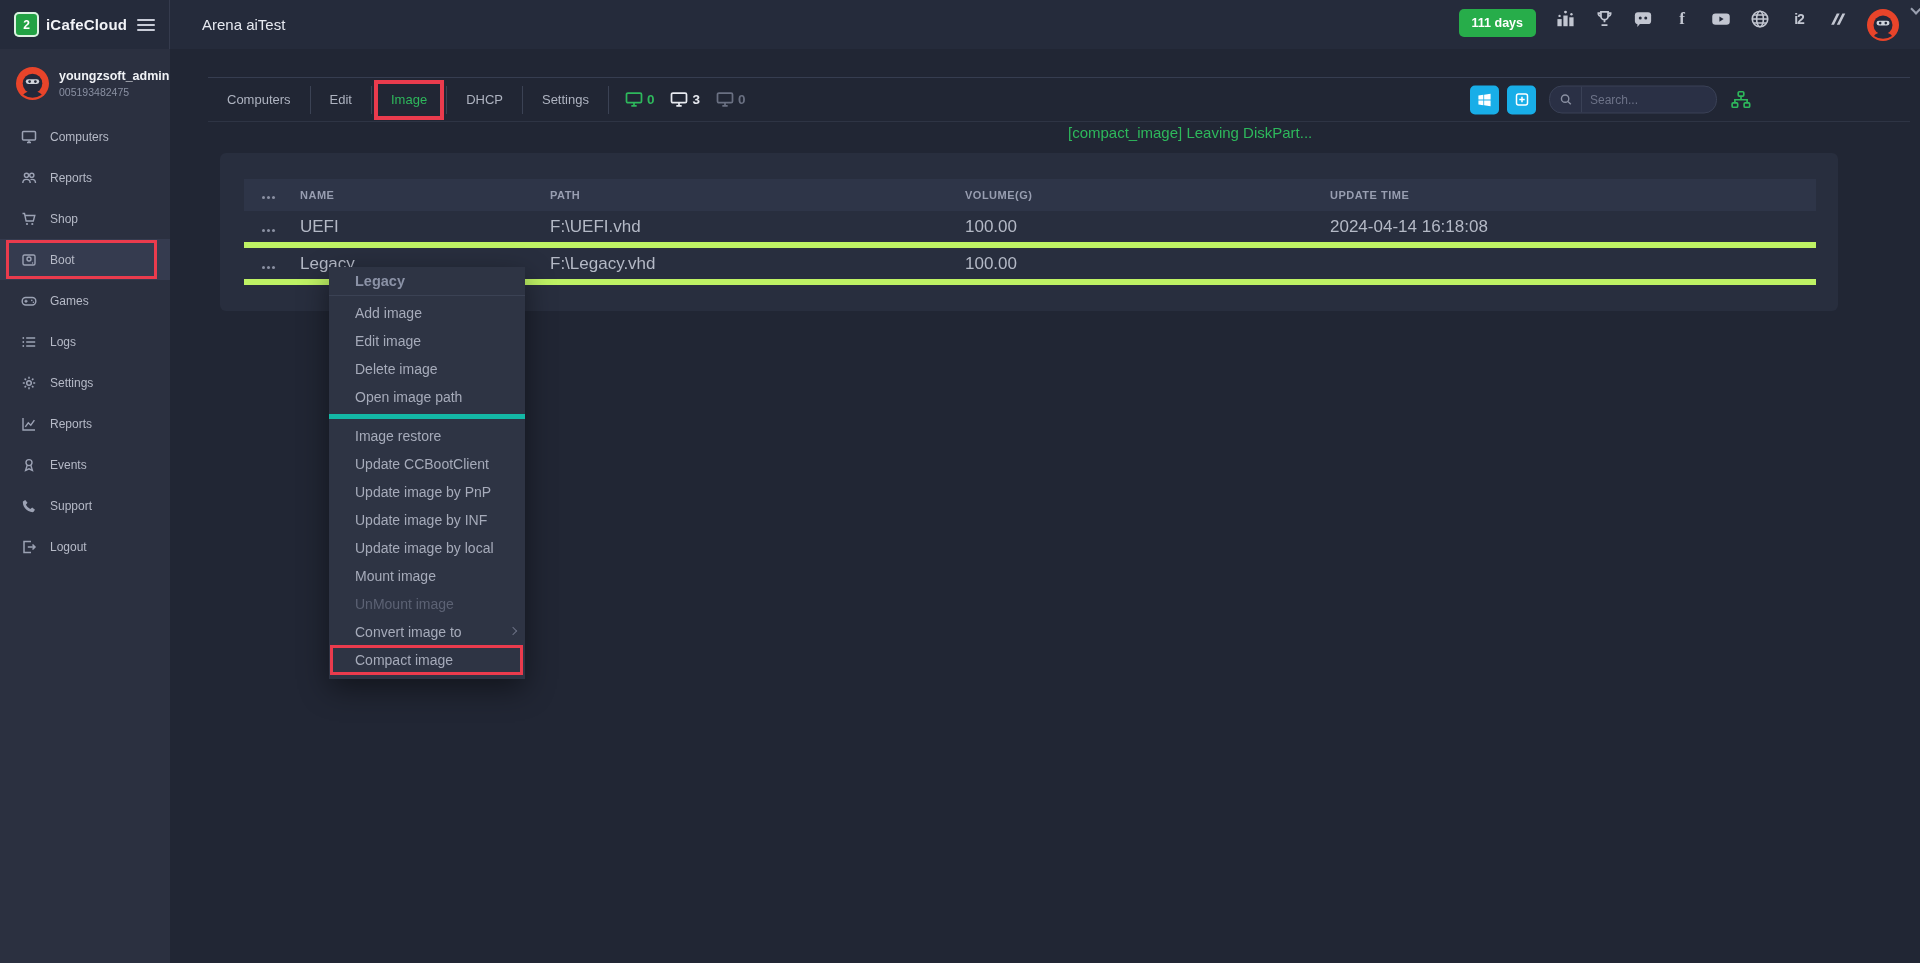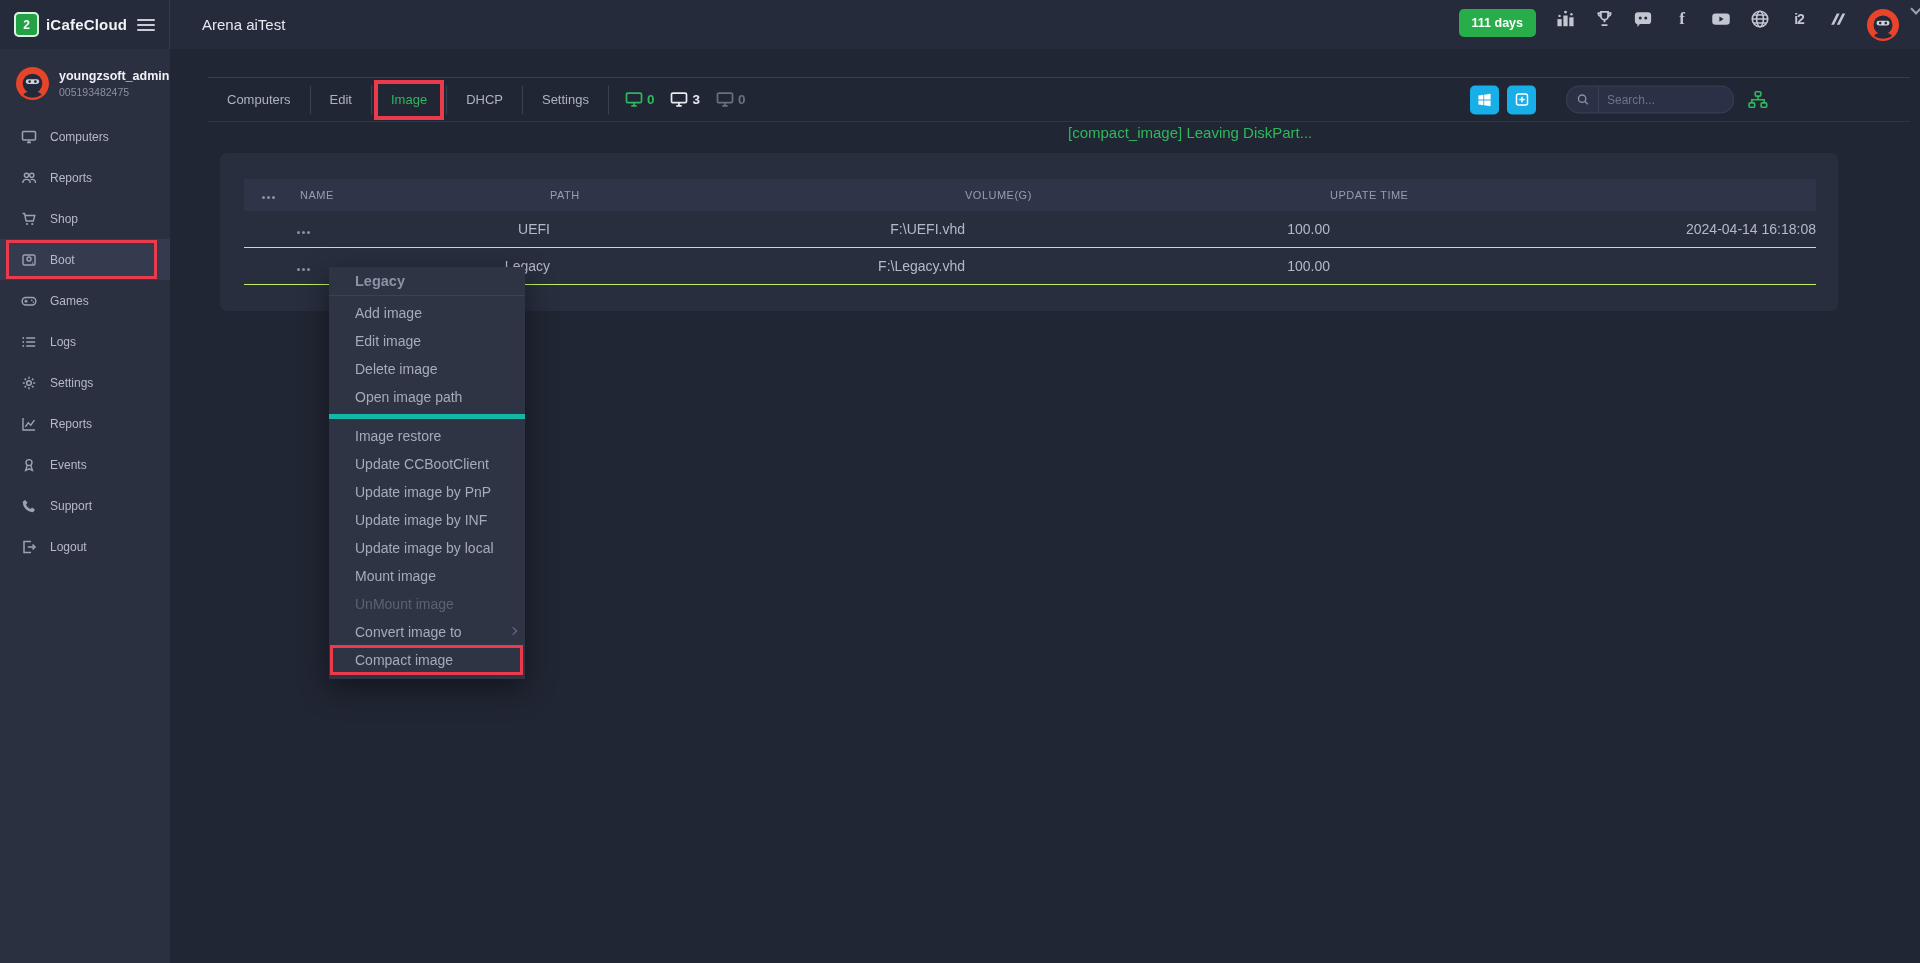--- a/index.html
+++ b/index.html
@@ -41,31 +41,31 @@
   .toolbar { position:absolute; left:208px; right:10px; top:77px; height:45px; border-top:1px solid #363d50; border-bottom:1px solid #2e3444; display:flex; align-items:center; }
   .tab { position:relative; height:28px; display:flex; align-items:center; padding:0 19px; font-size:13px; color:#aeb3c0; border-right:1px solid #3b4254; cursor:pointer; }
   .tab.active { color:#2eb85c; }
   .tab .anno { inset:-6px 2px -6px 2px; border-width:4px; }
   .counters { display:flex; align-items:center; gap:16px; padding-left:16px; }
   .counter { display:flex; align-items:center; gap:4px; font-size:13.5px; font-weight:bold; cursor:pointer; }
   .counter svg { display:block; }
   .status-msg { position:absolute; left:860px; top:50%; transform:translateY(-50%); color:#2eb85c; font-size:15px; white-space:nowrap;margin-top:32px; }
   .toolbar-right { position:absolute; left:1262px; top:50%; transform:translateY(-50%); display:flex; align-items:center; }
   .sq-btn { width:29px; height:29px; border-radius:5px; background:#18aee8; display:flex; align-items:center; justify-content:center; cursor:pointer; margin-right:8px; }
-  .search-box { margin-left:22px; width:168px; height:28px; background:#2a3045; border:1px solid #3a4156; border-radius:13px; display:flex; align-items:center; overflow:hidden; }
+  .search-box { margin-left:5px; width:168px; height:28px; background:#2a3045; border:1px solid #3a4156; border-radius:13px; display:flex; align-items:center; overflow:hidden; }
   .search-icon-cell { width:32px; height:100%; display:flex; align-items:center; justify-content:center; border-right:1px solid #3a4156; color:#8a90a2; cursor:pointer; flex:none; }
   .search-box input { flex:1; min-width:0; background:transparent; border:none; outline:none; color:#c6cad6; font-size:12px; padding:0 8px; font-family:inherit; }
   .search-box input::placeholder { color:#6d7388; }
   .net-icon { margin-left:14px; cursor:pointer; display:flex; }
 
   
   .card { position:absolute; left:220px; top:153px; width:1618px; height:158px; background:#282e3e; border-radius:6px; padding:26px 22px 0 24px; }
   .trow { display:flex; align-items:center; }
-  .thead { height:32px; background:#2e3548; color:#989eb1; font-size:11px; font-weight:normal; letter-spacing:.5px; }
-  .tbody-row { height:37px; border-bottom:1px solid #bef264; color:#b4b9c6; font-size:14px; cursor:pointer;text-align:right; }
+  .thead { height:32px; background:#2e3548; color:#989eb1; font-size:11px; font-weight:bold; letter-spacing:.5px; }
+  .tbody-row { height:37px; border-bottom:6px solid #bef264; color:#b4b9c6; font-size:17px; cursor:pointer; }
   .c0 { width:56px; padding-left:18px; flex:none; }
   .c1 { width:250px; flex:none; }
   .c2 { width:415px; flex:none; }
   .c3 { width:365px; flex:none; }
   .c4 { flex:1; }
   .dots { display:inline-block; width:3px; height:3px; border-radius:50%; background:#8a90a2; box-shadow:5px 0 0 #8a90a2,10px 0 0 #8a90a2; cursor:pointer; }
 
   
   .ctx { position:absolute; left:329px; top:267px; width:196px; background:#2e3444; box-shadow:0 10px 28px rgba(0,0,0,.45); z-index:60; }
   .ctx-header { padding:6px 26px 6px; font-size:14.5px; font-weight:bold; color:#8b92a6; border-bottom:1px solid #3b4254; }

